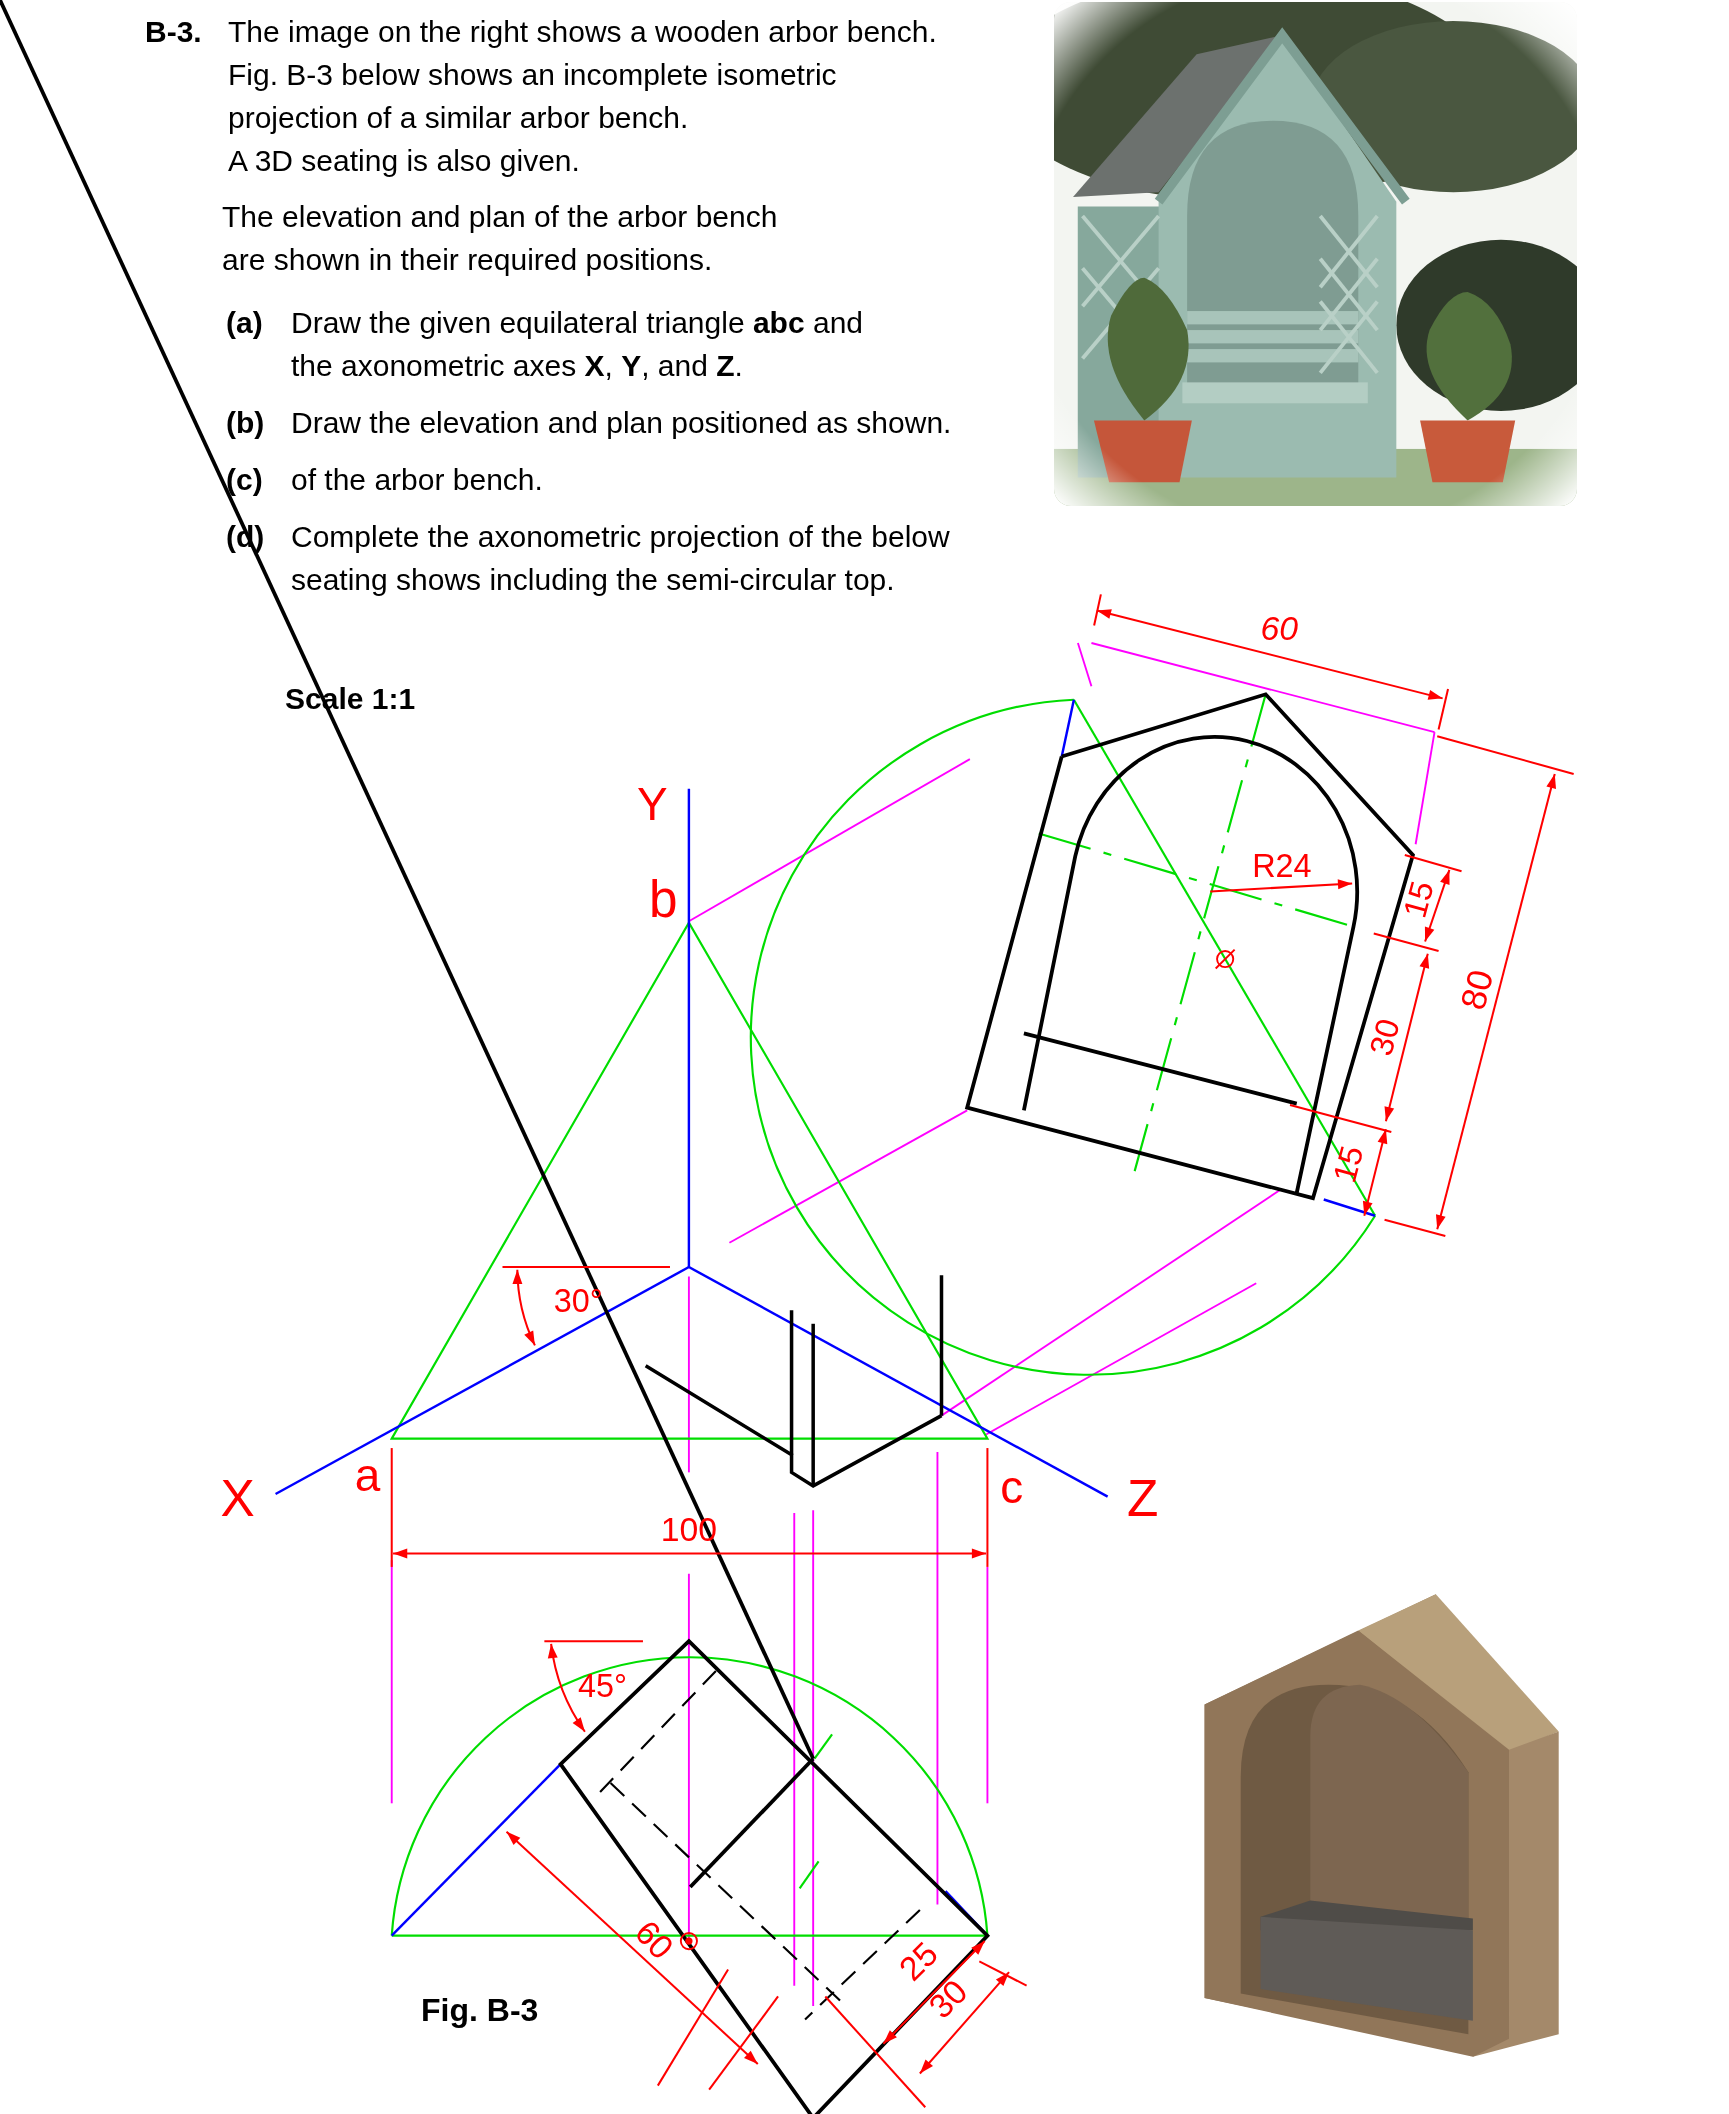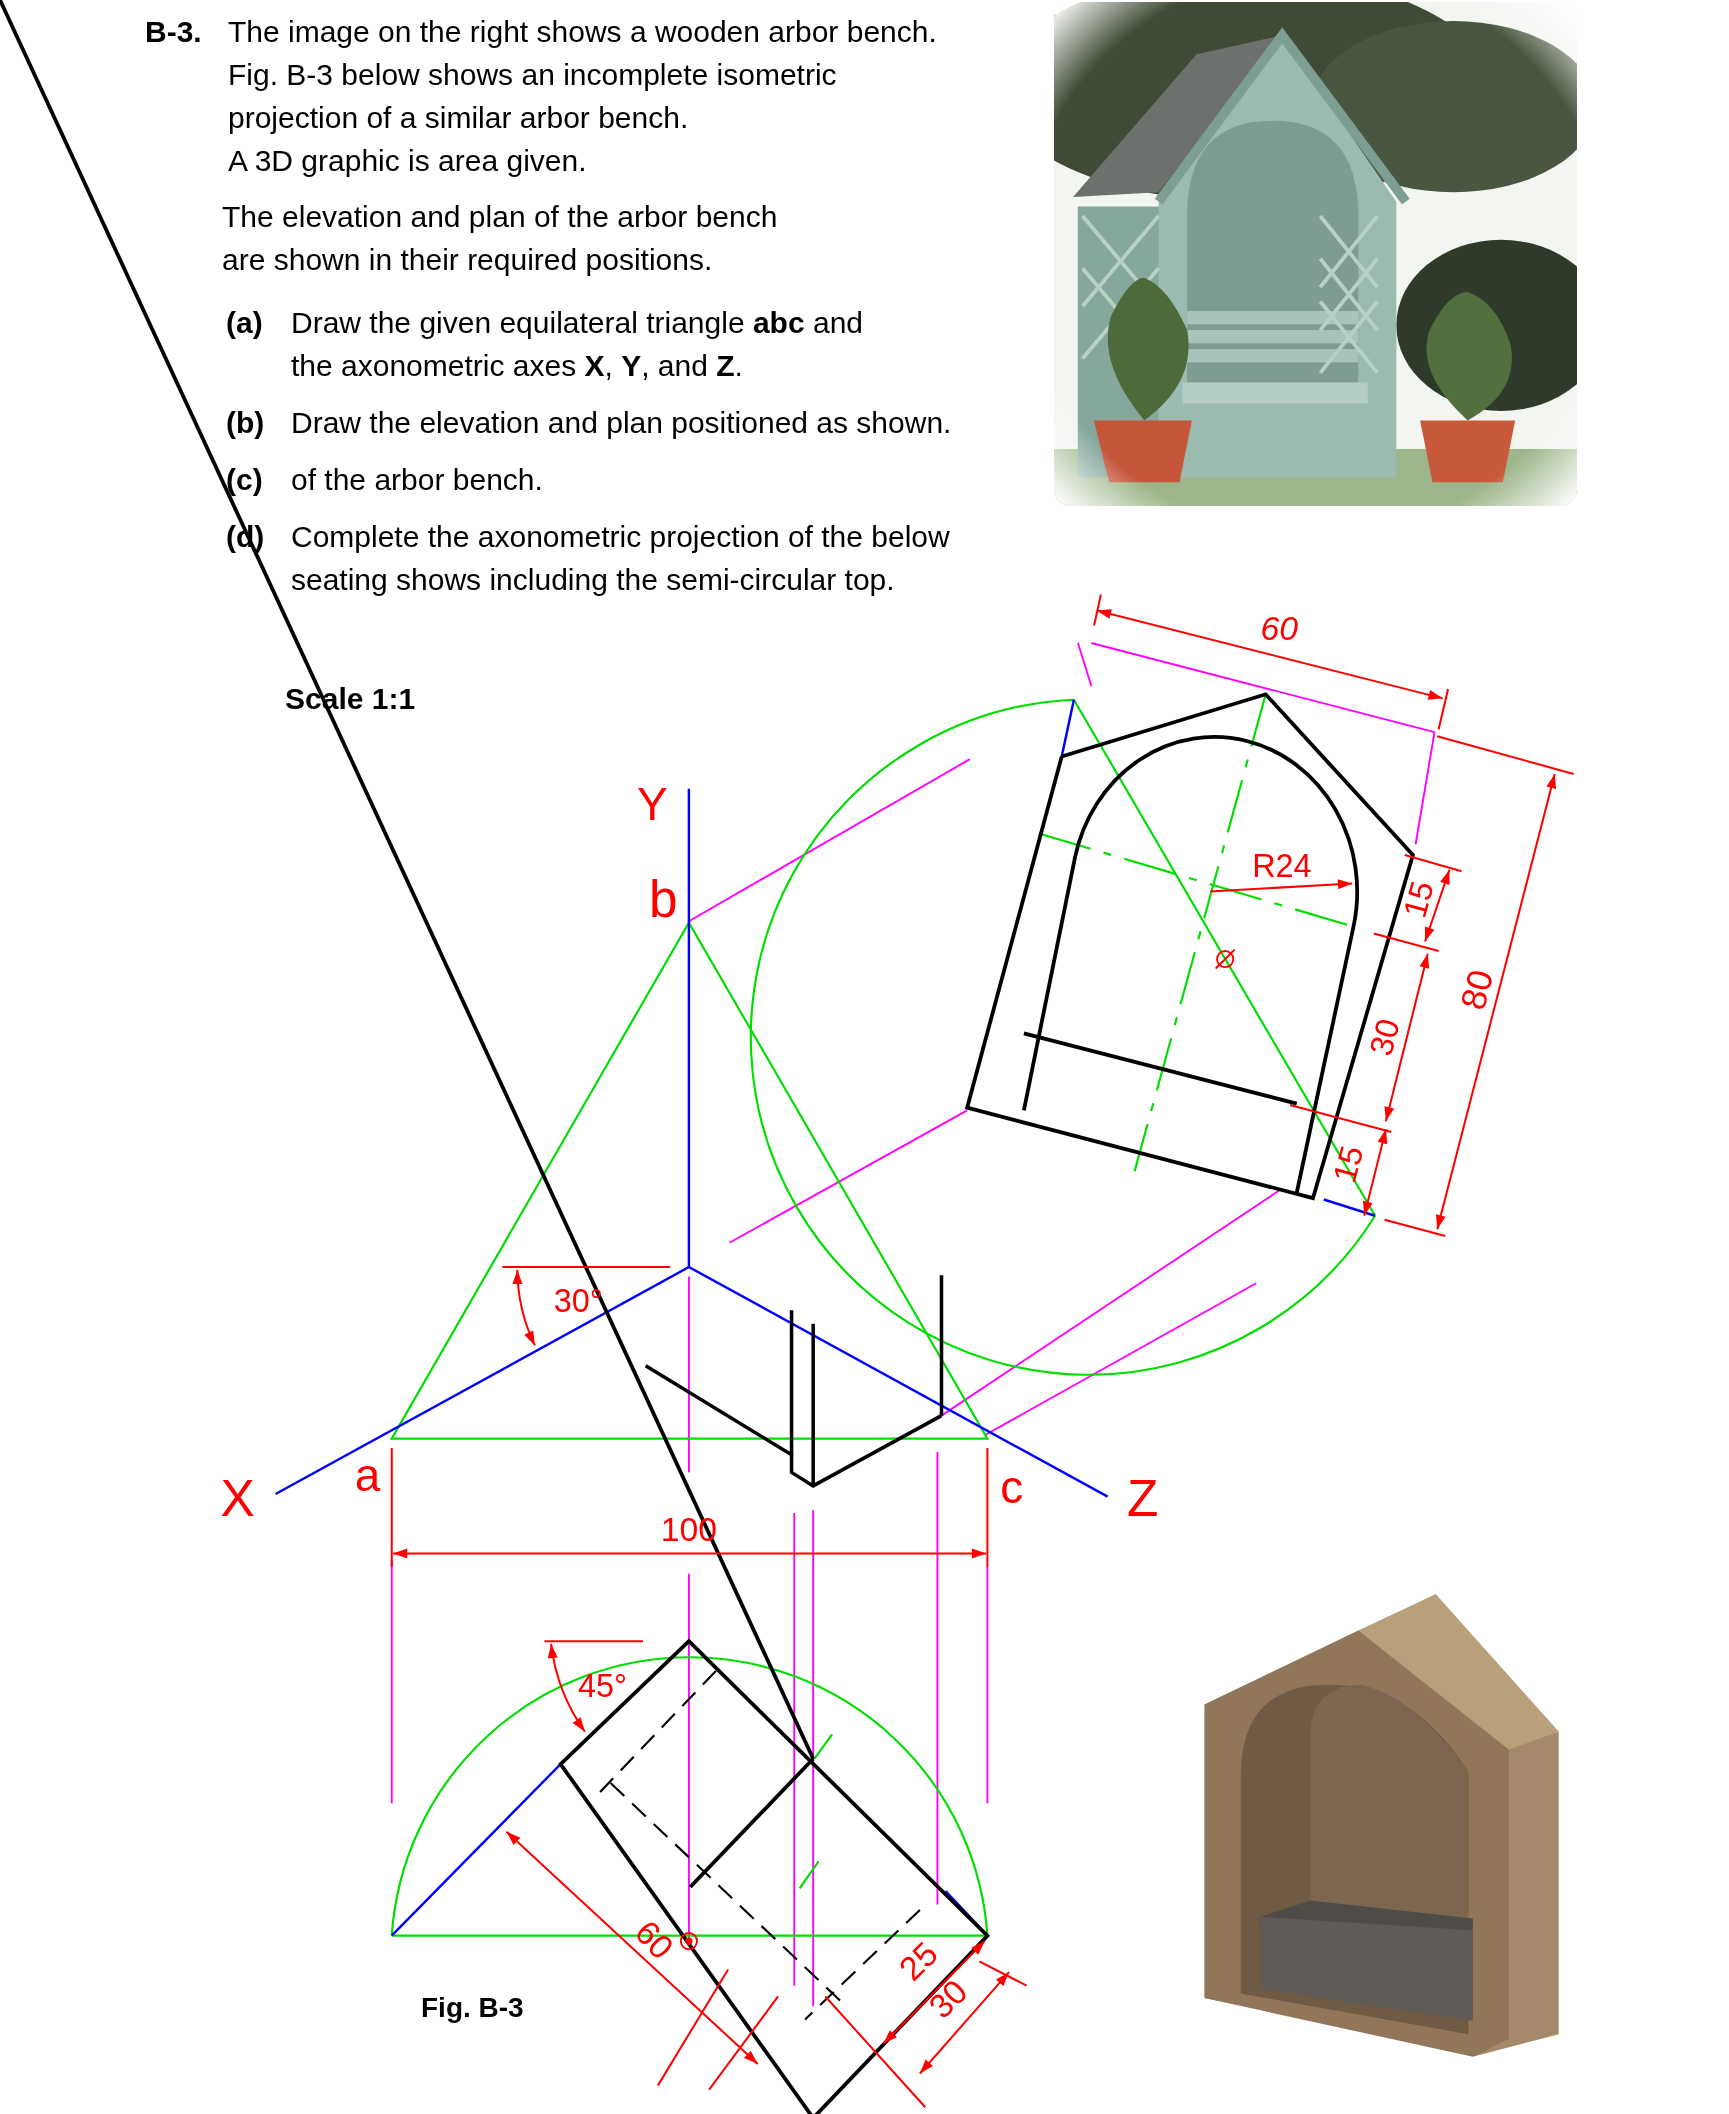--- a/index.html
+++ b/index.html
@@ -14,35 +14,35 @@
   .parts { position: absolute; left: 81px; top: 291px; }
   .part { position: relative; margin-bottom: 14.3px; }
   .part-label { position: absolute; left: 0; top: 0; font-weight: bold; font-size: 30px; line-height: 43px; }
   .part-text { margin-left: 65px; font-size: 30px; line-height: 43px; }
   .part-text b { font-weight: bold; }
   .scale { position: absolute; left: 285px; top: 682px; font-weight: bold; font-size: 30px; }
   .photo { position: absolute; left: 1054px; top: 1.9px; width: 523px; height: 504px;
            border-radius: 17px; overflow: hidden;
            box-shadow: 0 0 17px 11.4px #ffffff inset; }
   .drawing { position: absolute; left: 0; top: 0; width: 1729px; height: 2114px; }
-  .fig-caption { position: absolute; left: 421px; top: 1992px; font-weight: bold; font-size: 28px; }
+  .fig-caption { position: absolute; left: 421px; top: 1992px; font-weight: bold; font-size: 32px; }
   .render3d { position: absolute; left: 1179px; top: 1569px; width: 380px; height: 542px; }
 </style>
 </head>
 <body>
 
 <div class="page">
 
   <div class="q-block">
     <div class="q-num">B-3.</div>
     <div class="q-text">
       <div class="q-line">The image on the right shows a wooden arbor bench.</div>
       <div class="q-line">Fig. B-3 below shows an incomplete isometric</div>
       <div class="q-line">projection of a similar arbor bench.</div>
-      <div class="q-line">A 3D graphic is area given.</div>
+      <div class="q-line">A 3D seating is also given.</div>
     </div>
     <div class="q-para2">
       <div class="q-line">The elevation and plan of the arbor bench</div>
       <div class="q-line">are shown in their required positions.</div>
     </div>
     <div class="parts">
       <div class="part">
         <div class="part-label">(a)</div>
         <div class="part-text">
           <div class="q-line"><span>Draw the given equilateral triangle </span><b>abc</b><span> and</span></div>

